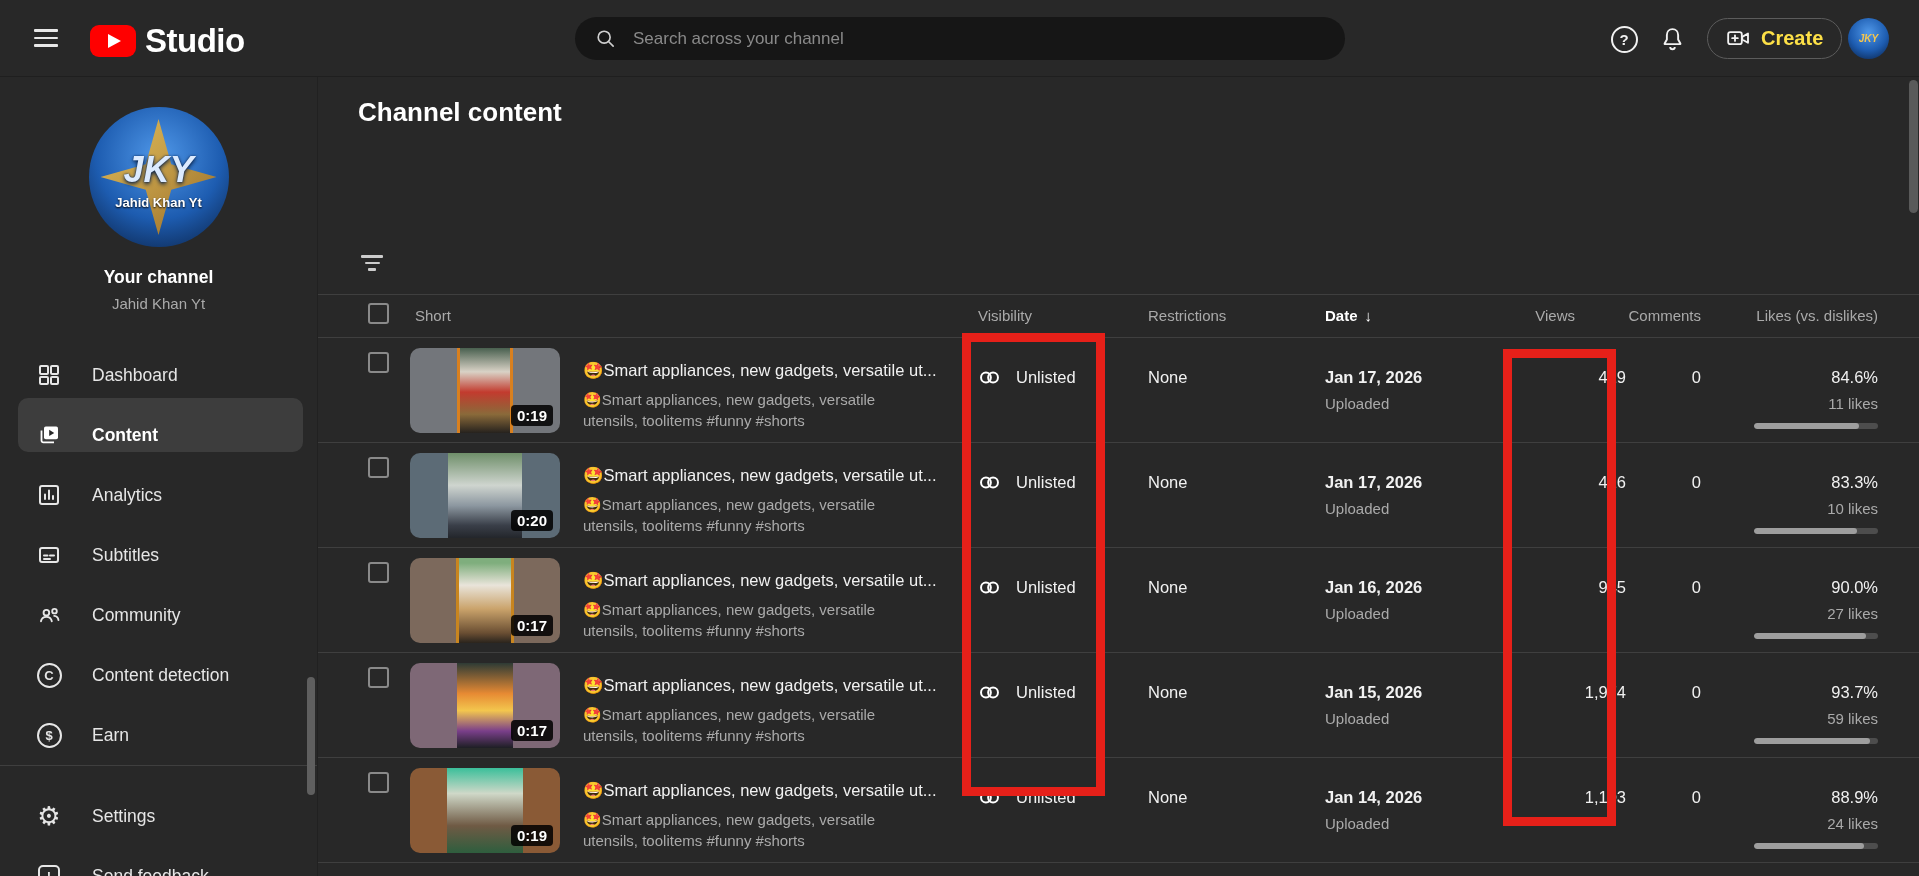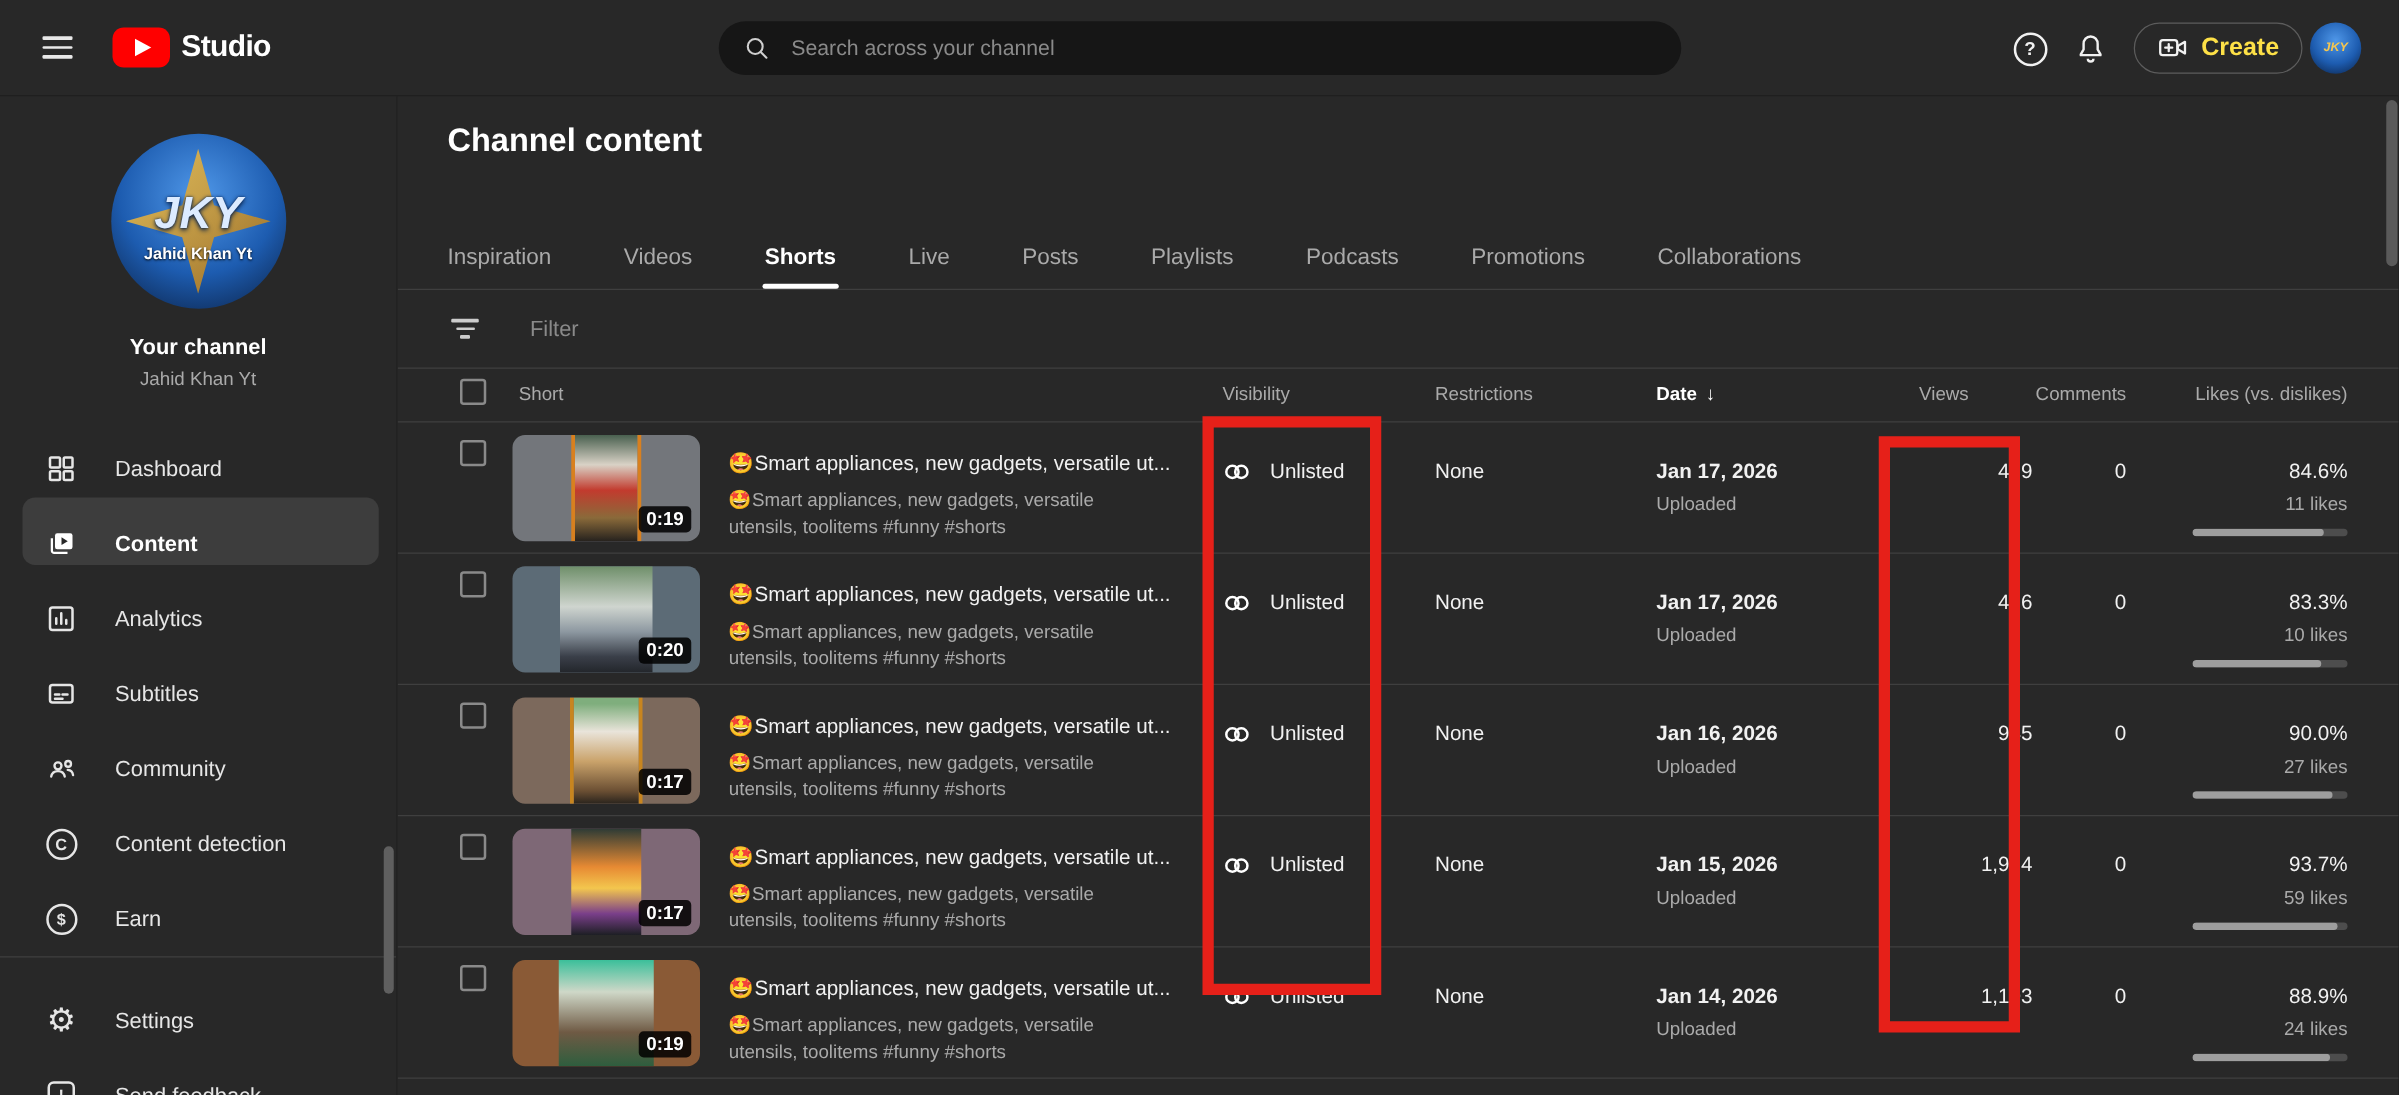--- a/index.html
+++ b/index.html
@@ -6,21 +6,21 @@
   body { font-family:"Liberation Sans", sans-serif; background:#191919; }
   .screen { position:relative; width:1919px; height:876px; background:#282828; overflow:hidden; color:#f1f1f1; }
 
   
   .topbar { position:absolute; top:0; left:0; width:1919px; height:77px; background:#282828; border-bottom:1px solid #1f1f1f; z-index:20; }
   .burger { position:absolute; left:34px; top:26px; width:24px; height:24px; display:flex; flex-direction:column; justify-content:center; gap:5px; cursor:pointer; }
   .burger i { display:block; height:2.5px; background:#e8e8e8; border-radius:1px; }
   .logo { position:absolute; left:90px; top:22px; display:flex; align-items:center; }
   .logo-play { width:46px; height:32px; background:#ff0000; border-radius:9px; position:relative; }
   .logo-play::after { content:''; position:absolute; left:18px; top:9px; border-left:13px solid #fff; border-top:7px solid transparent; border-bottom:7px solid transparent; }
-  .studio { margin-left:9px; font-size:24px; font-weight:700; letter-spacing:-0.5px; color:#fff; }
+  .studio { margin-left:9px; font-size:33px; font-weight:700; letter-spacing:-0.5px; color:#fff; }
   .search { position:absolute; left:575px; top:17px; width:770px; height:43px; background:#161616; border-radius:22px; display:flex; align-items:center; padding:0 20px; }
   .search input { flex:1; background:transparent; border:none; outline:none; color:#eab308; font-size:17px; font-family:"Liberation Sans",sans-serif; margin-left:16px; }
   .search input::placeholder { color:#8a8a8a; }
   .tb-ico { position:absolute; top:24px; width:30px; height:30px; display:flex; align-items:center; justify-content:center; cursor:pointer; }
   .help-circle { width:27px; height:27px; border:2.2px solid #f1f1f1; border-radius:50%; display:flex; align-items:center; justify-content:center; font-size:15px; font-weight:700; color:#f1f1f1; }
   .create-btn { position:absolute; left:1707px; top:18px; height:41px; border:1px solid #5c5c5c; border-radius:21px; display:flex; align-items:center; padding:0 18px; gap:9px; cursor:pointer; background:transparent; }
   .create-btn span { font-size:20px; font-weight:600; color:#fde047; }
   .avatar-sm { position:absolute; left:1848px; top:18px; width:41px; height:41px; border-radius:50%; background:radial-gradient(circle at 50% 35%, #4f97e8, #1d5cb0 55%, #0a1e40 100%); display:flex; align-items:center; justify-content:center; font-size:10px; font-weight:700; font-style:italic; color:#f5c64f; cursor:pointer; }
 
   
@@ -247,41 +247,27 @@
         </span>
         <span class="lbl">Send feedback</span>
       </div>
     </div>
     <div class="sb-scroll"></div>
   </div>
 
   <div class="main">
     <div class="page-title">Channel content</div>
 
-    <div class="tabsbar">
-      <div class="tabs">
-        <div class="tab">Inspiration</div>
-        <div class="tab">Videos</div>
-        <div class="tab active">Shorts</div>
-        <div class="tab">Live</div>
-        <div class="tab">Posts</div>
-        <div class="tab">Playlists</div>
-        <div class="tab">Podcasts</div>
-        <div class="tab">Promotions</div>
-        <div class="tab">Collaborations</div>
-      </div>
-    </div>
 
     <div class="filter-row">
       <div class="funnel">
           <i></i>
           <i></i>
           <i></i>
         </div>
-      <input placeholder="Filter" style="">
     </div>
 
     <div class="thead">
       <span class="cb cbox"></span>
       <span class="th th-short">Short</span>
       <span class="th th-vis">Visibility</span>
       <span class="th th-restr">Restrictions</span>
       <span class="th th-date">
         <span>Date</span>
         <span>↓</span>

